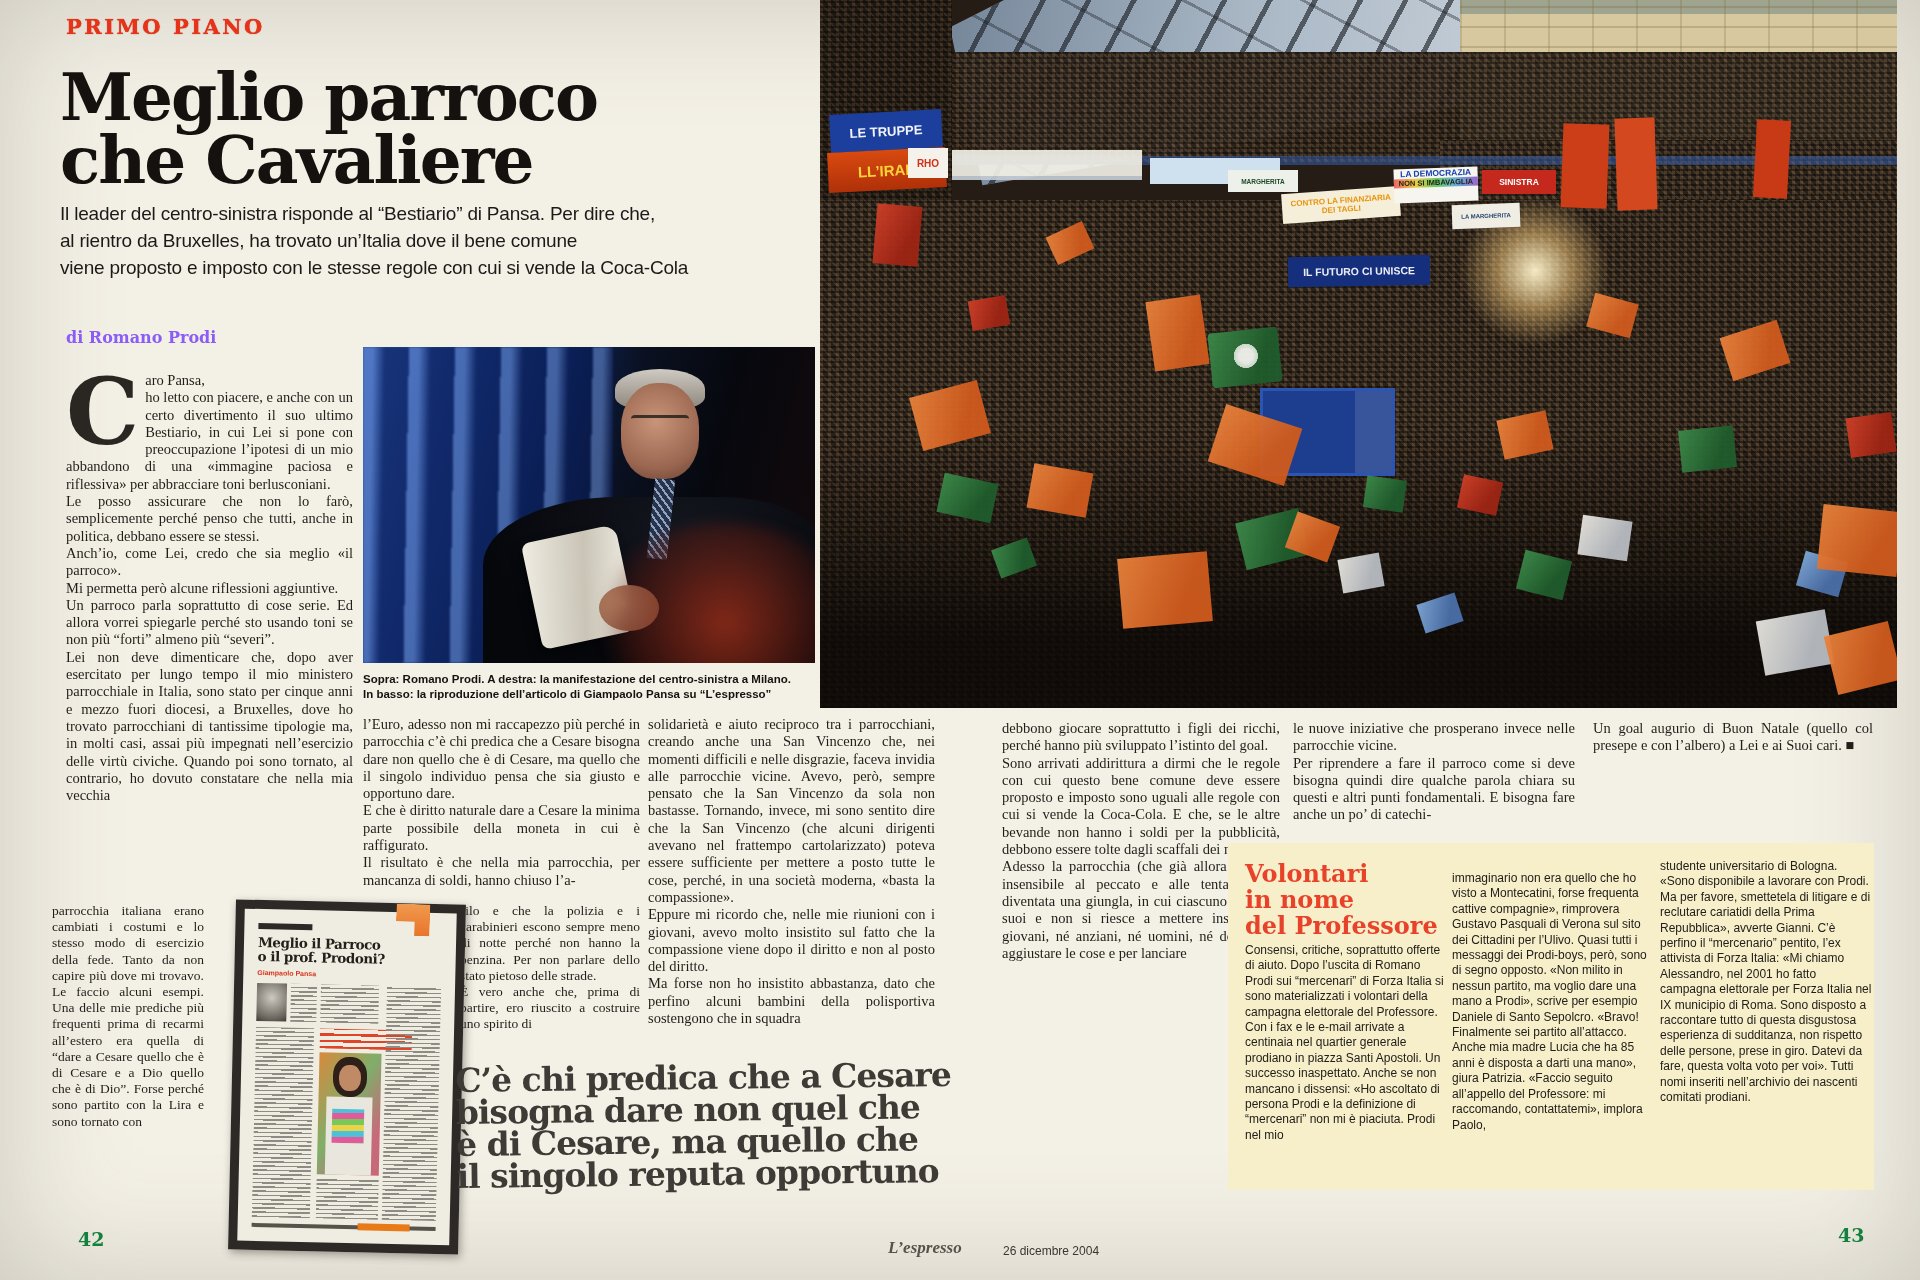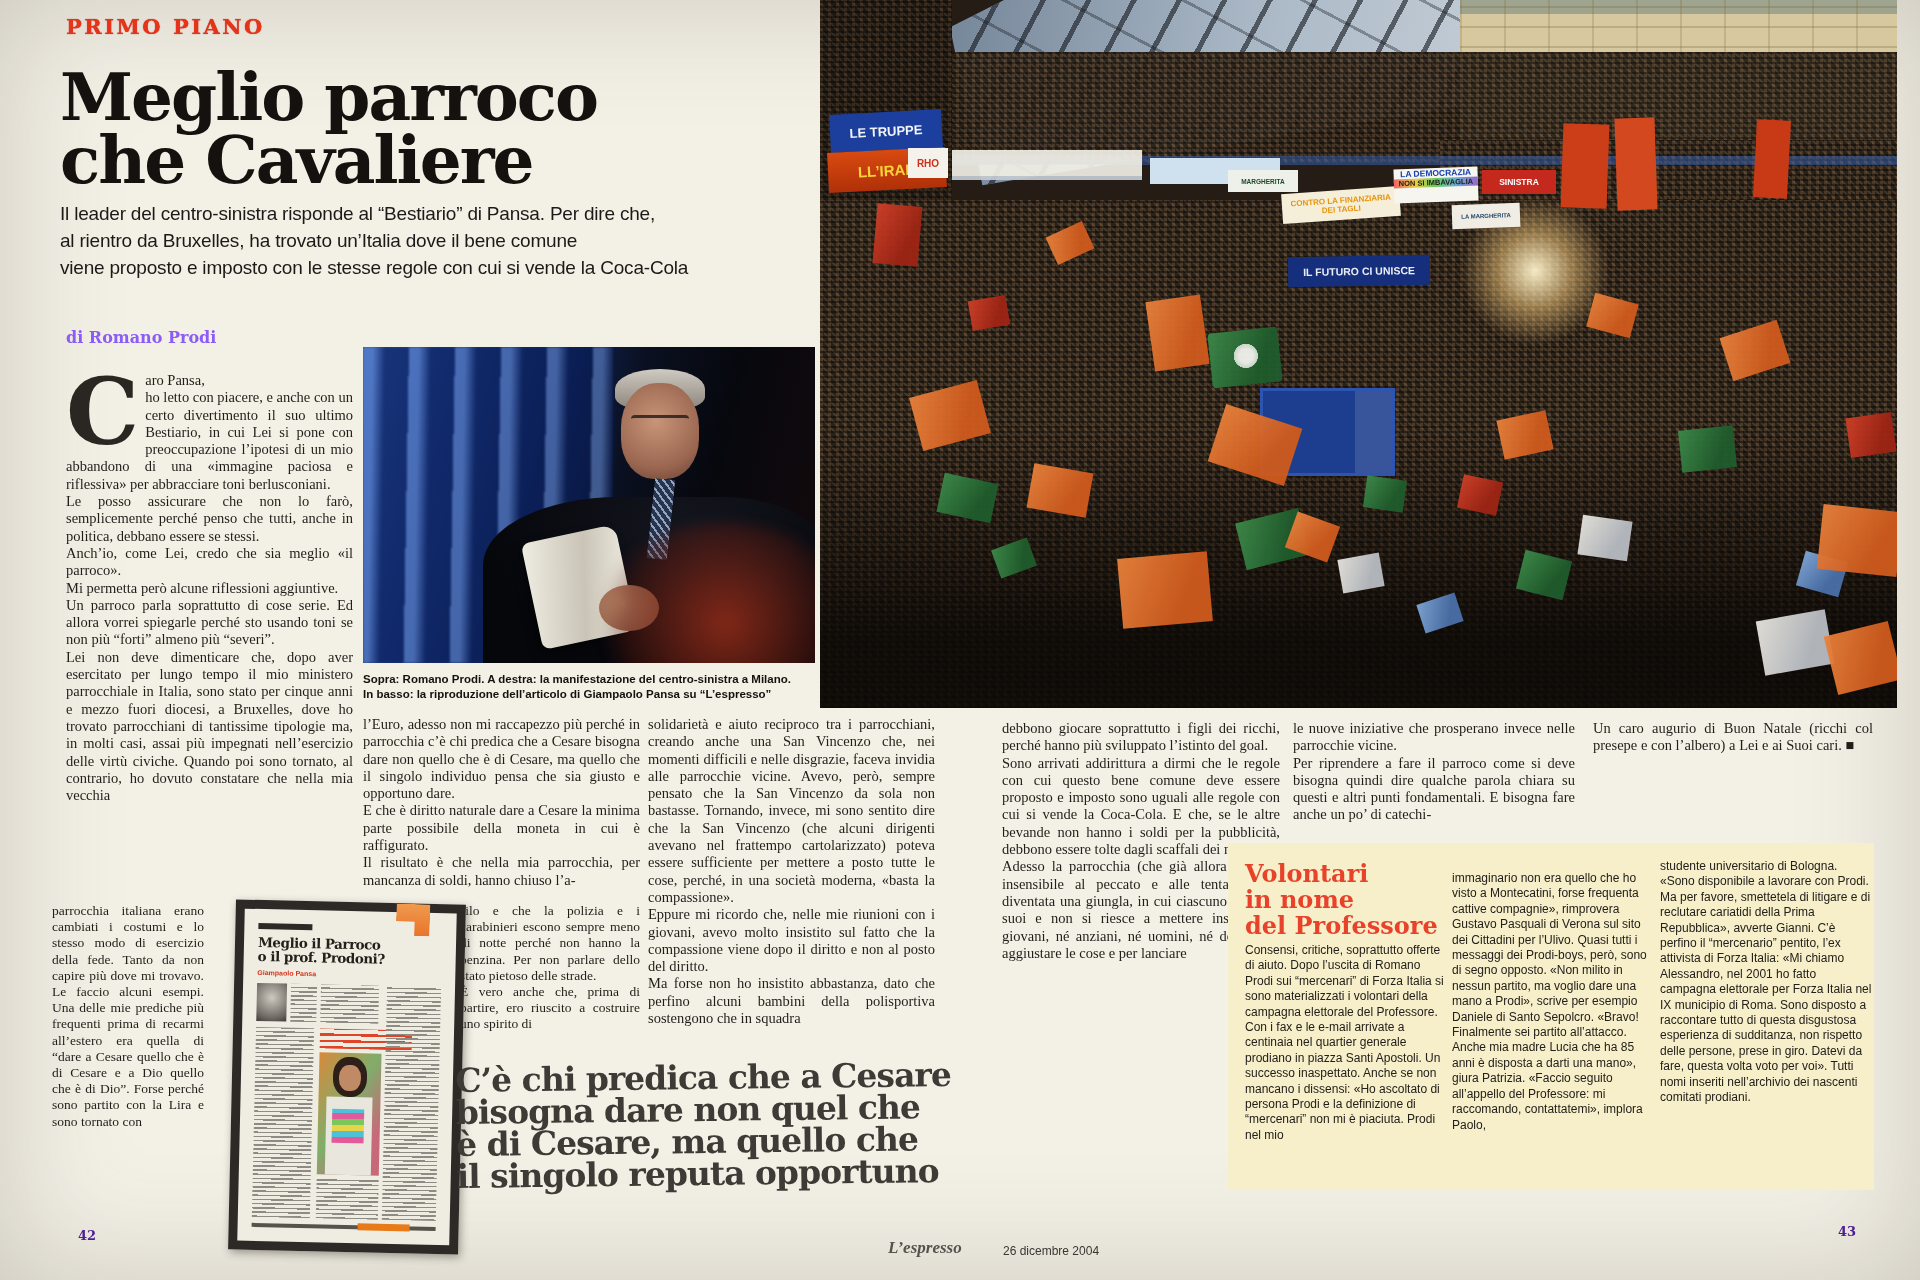--- a/index.html
+++ b/index.html
@@ -18,21 +18,21 @@
   .body-col p{margin:0;}
   .narrow{font-size:13.5px;line-height:16.2px;}
   .dropcap{float:left;font-family:"DejaVu Serif",serif;font-weight:700;font-size:92px;line-height:72px;
            padding:4px 6px 0 0;color:#2a2621;}
   .caption{font-size:11.5px;line-height:15px;font-weight:bold;color:#14120f;}
   .pullquote{font-family:"DejaVu Serif",serif;font-weight:900;font-size:33px;line-height:32px;
              letter-spacing:-1px;color:#3e3a36;white-space:nowrap;transform:rotate(-.7deg);}
   .sb-title{font-family:"DejaVu Serif",serif;font-weight:900;font-size:24px;line-height:26px;color:#e8432a;}
   .sb-col{font-size:12px;line-height:15.4px;color:#23201c;overflow:hidden;}
   .sb-col p{margin:0;}
-  .pageno{font-family:"DejaVu Serif",serif;font-weight:900;font-size:13px;color:#4c1d95;}
+  .pageno{font-family:"DejaVu Serif",serif;font-weight:900;font-size:19px;color:#15803d;}
   .logo{font-family:"Liberation Serif",serif;font-style:italic;font-weight:bold;font-size:17px;color:#56524c;}
   .issuedate{font-size:12px;color:#3a3631;}
   
   .prodi{left:363px;top:347px;width:452px;height:316px;overflow:hidden;
          background:linear-gradient(104deg,#2e55a6 0%,#1d3c85 16%,#15306e 28%,#0e2152 40%,#0a1020 54%,#07080e 72%,#140a0c 100%);}
   .curtain{left:0;top:0;width:250px;height:316px;
            background:repeating-linear-gradient(91deg,rgba(110,150,225,.55) 0 10px,rgba(10,30,90,.55) 22px 46px);
            filter:blur(1px);}
   .lectern{right:-40px;bottom:-60px;width:260px;height:200px;border-radius:50%;
            background:radial-gradient(circle,rgba(150,45,25,.85),rgba(90,25,15,.4) 60%,transparent 75%);filter:blur(6px);}
@@ -258,21 +258,21 @@
     <p>Sono arrivati addirittura a dirmi che le regole con cui questo bene comune deve essere proposto e imposto sono uguali alle regole con cui si vende la Coca-Cola. E che, se le altre bevande non hanno i soldi per la pubblicità, debbono essere tolte dagli scaffali dei negozi.</p>
     <p>Adesso la parrocchia (che già allora non era insensibile al peccato e alle tentazioni) è diventata una giungla, in cui ciascuno fa i fatti suoi e non si riesce a mettere insieme né giovani, né anziani, né uomini, né donne per aggiustare le cose e per lanciare</p>
   </div>
 
   <div class="abs body-col" style="left:1293px;top:720px;width:282px;height:132px;">
     <p>le nuove iniziative che prosperano invece nelle parrocchie vicine.</p>
     <p>Per riprendere a fare il parroco come si deve bisogna quindi dire qualche parola chiara su questi e altri punti fondamentali. E bisogna fare anche un po’ di catechi-</p>
   </div>
 
   <div class="abs body-col" style="left:1593px;top:720px;width:280px;height:120px;">
-    <p>Un caro augurio di Buon Natale (ricchi col presepe e con l’albero) a Lei e ai Suoi cari. ■</p>
+    <p>Un goal augurio di Buon Natale (quello col presepe e con l’albero) a Lei e ai Suoi cari. ■</p>
   </div>
 
   <div class="abs sidebar">
     <div class="abs sb-title" style="left:17px;top:18px;">
       <div>Volontari</div>
       <div>in nome</div>
       <div>del Professore</div>
     </div>
     <div class="abs sb-col" style="left:17px;top:100px;width:200px;height:245px;">
       <p>Consensi, critiche, soprattutto offerte di aiuto. Dopo l’uscita di Romano Prodi sui “mercenari” di Forza Italia si sono materializzati i volontari della campagna elettorale del Professore. Con i fax e le e-mail arrivate a centinaia nel quartier generale prodiano in piazza Santi Apostoli. Un successo inaspettato. Anche se non mancano i dissensi: «Ho ascoltato di persona Prodi e la definizione di “mercenari” non mi è piaciuta. Prodi nel mio</p>

